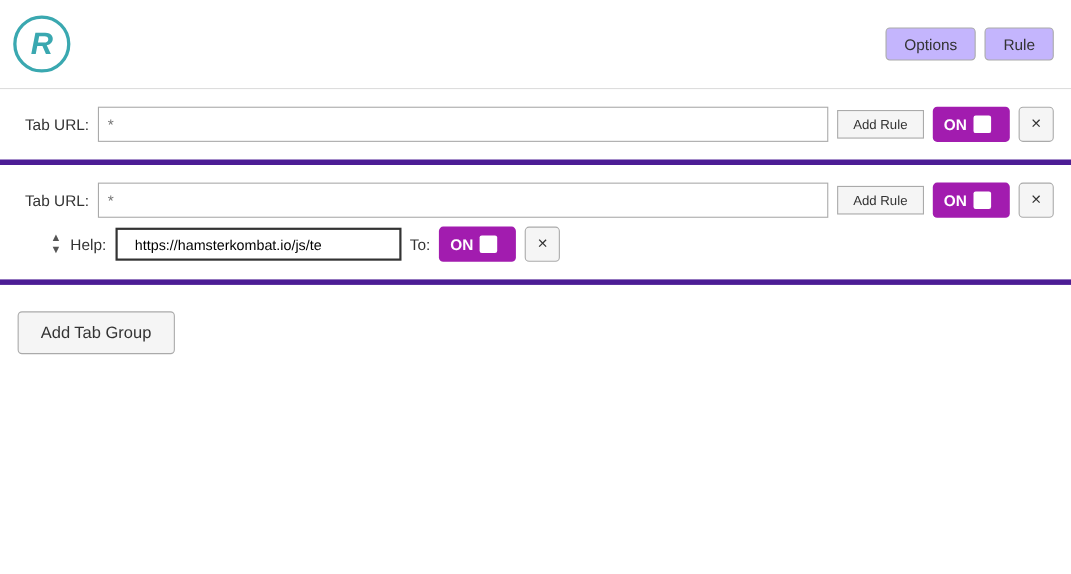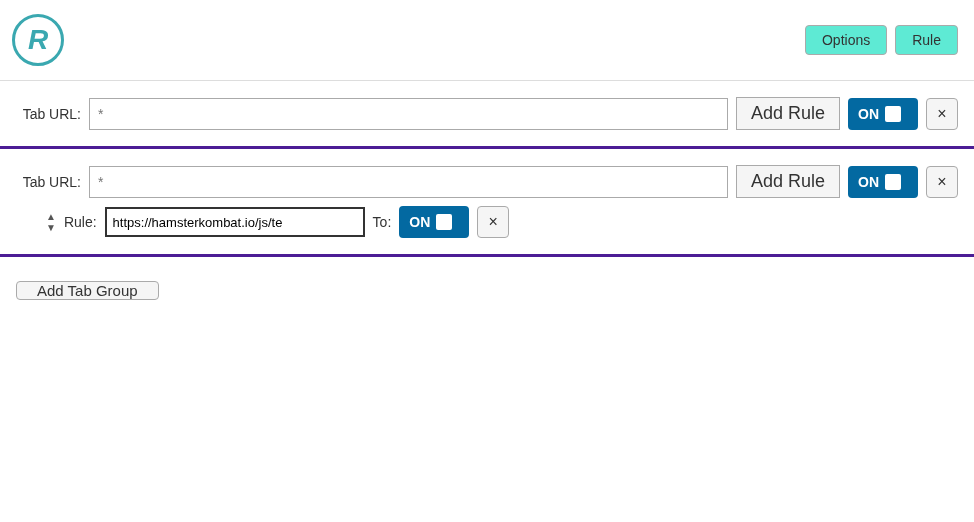--- a/index.html
+++ b/index.html
@@ -46,36 +46,36 @@
       font-style: italic;
       color: #222;
     }
     .header-right {
       display: flex;
       gap: 8px;
     }
     .header-btn {
       padding: 6px 16px;
       border: 1px solid #aaa;
-      background: #5eead4;
+      background: #c4b5fd;
       border-radius: 4px;
       font-size: 14px;
       cursor: pointer;
       color: #333;
       text-align: center;
     }
 
     
     .main {
       padding: 0 0 20px 0;
     }
 
     
     .tab-group {
-      border-bottom: 3px solid #4c1d95;
+      border-bottom: 5px solid #4c1d95;
       padding: 16px 16px 16px 16px;
     }
 
     
     .tab-url-row {
       display: flex;
       align-items: center;
       gap: 8px;
       margin-bottom: 0;
     }
@@ -92,31 +92,31 @@
       border: 1px solid #aaa;
       padding: 4px 8px;
       font-size: 14px;
       outline: none;
     }
     .add-rule-btn {
       padding: 5px 14px;
       border: 1px solid #aaa;
       background: #f5f5f5;
       border-radius: 0;
-      font-size: 18px;
+      font-size: 12px;
       cursor: pointer;
       white-space: nowrap;
       color: #333;
     }
 
     
     .toggle-btn {
       display: flex;
       align-items: center;
-      background: #0369a1;
+      background: #a21caf;
       border: none;
       border-radius: 4px;
       padding: 5px 10px;
       cursor: pointer;
       gap: 6px;
       min-width: 70px;
       height: 32px;
     }
     .toggle-label {
       color: #fff;
@@ -174,29 +174,29 @@
 
     .from-label, .to-label {
       font-size: 14px;
       color: #333;
       white-space: nowrap;
     }
     .rule-input {
       width: 260px;
       height: 30px;
       border: 2px solid #333;
-      padding: 3px 6px;
+      padding: 3px 16px;
       font-size: 13px;
       outline: none;
     }
 
     
     .add-tab-group-btn {
       margin: 24px 16px 16px 16px;
-      padding: 0 20px;
+      padding: 10px 20px;
       border: 1px solid #aaa;
       background: #f5f5f5;
       border-radius: 4px;
       font-size: 15px;
       cursor: pointer;
       color: #333;
     }
   </style>
 </head>
 <body>
@@ -243,21 +243,21 @@
         </button>
         <button class="close-btn">×</button>
       </div>
 
       <div class="rules-area">
         <div class="rule-row">
           <div class="sort-arrows">
             <span>▲</span>
             <span>▼</span>
           </div>
-          <span class="from-label">Rule:</span>
+          <span class="from-label">Help:</span>
           <input class="rule-input" type="text" value="https://hamsterkombat.io/js/te" style="">
           <span class="to-label">To:</span>
           <button class="toggle-btn">
             <span class="toggle-label">ON</span>
             <span class="toggle-square"></span>
           </button>
           <button class="close-btn">×</button>
         </div>
       </div>
     </div>

